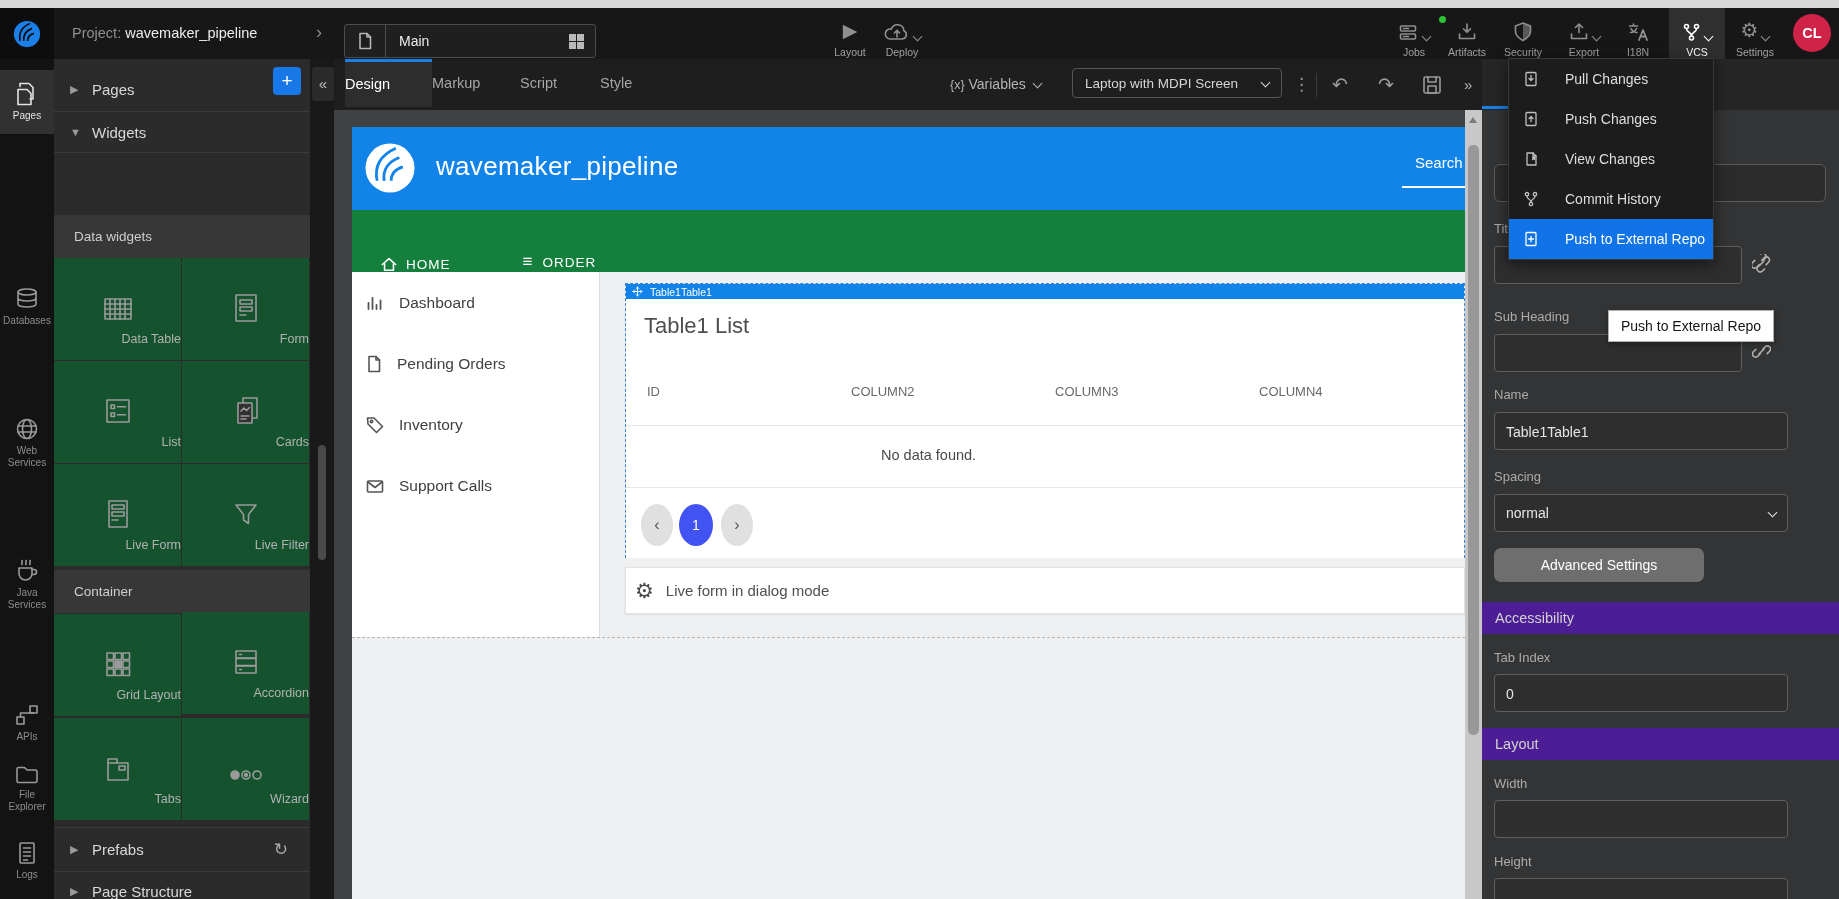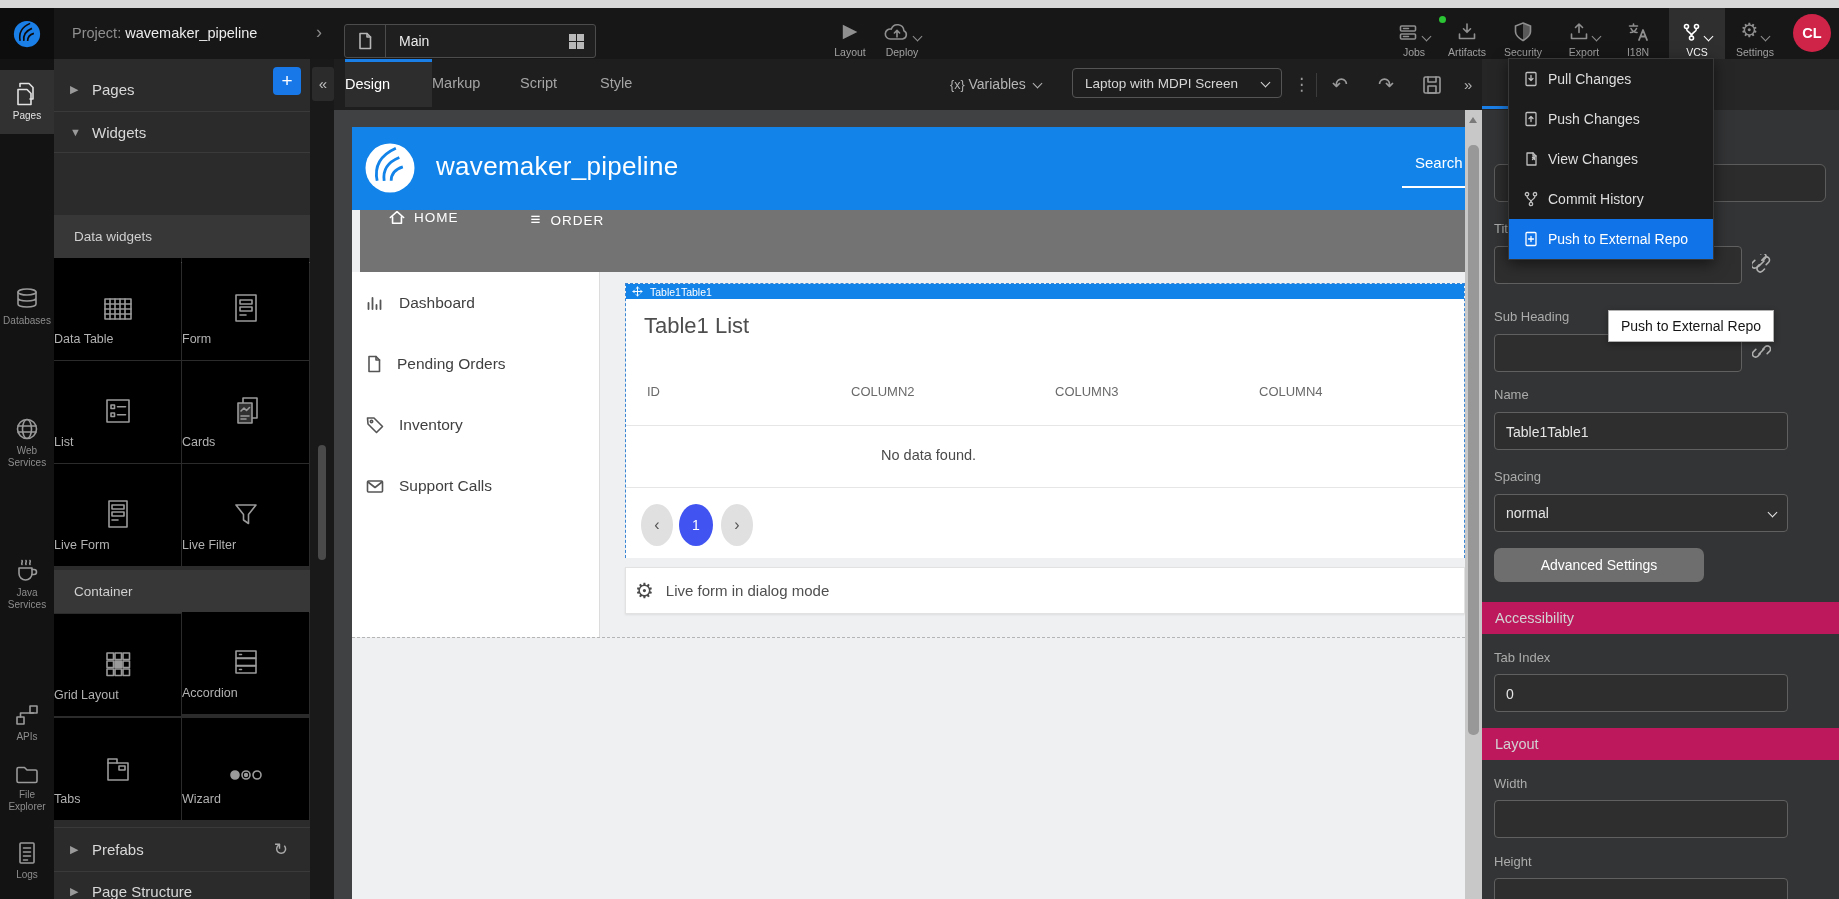--- a/index.html
+++ b/index.html
@@ -35,21 +35,21 @@
   .railItem.active .ric{color:#e2e2e2}
   
   #panel{left:54px;top:59px;width:256px;height:840px;background:#2b2b2b;overflow:hidden}
   .prow{position:absolute;left:0;width:256px;border-bottom:1px solid #3a3a3a;display:flex;align-items:center;color:#d8d8d8;font-size:15px}
   .prow .arr{color:#9a9a9a;font-size:11px;width:22px;padding-left:16px}
   .addBtn{position:absolute;left:219px;top:8px;width:28px;height:28px;background:#1878e8;border-radius:4px;color:#fff;font-size:19px;line-height:27px;text-align:center}
   #psearch{left:66px;top:168px;width:230px;height:34px;background:#232323;border:1px solid #505050;border-radius:4px;display:flex;align-items:center;color:#7d7d7d}
   #psearch input{background:transparent;border:0;outline:0;color:#bdbdbd;font-size:13.5px;width:170px;font-family:inherit}
   #psearch input::placeholder{color:#7d7d7d}
   .secHeader{position:absolute;left:0;width:256px;height:43px;background:#373737;color:#cfcfcf;font-size:13.5px;line-height:43px;padding-left:20px;box-sizing:border-box}
-  .tile{position:absolute;width:127px;height:102px;background:#000000;color:#b2b2b2;text-align:left}
+  .tile{position:absolute;width:127px;height:102px;background:#14532d;color:#b2b2b2;text-align:right}
   .tile .tic{height:66px;display:flex;align-items:flex-end;justify-content:center;color:#9a9a9a}
   .tile .tlabel{font-size:12.5px;margin-top:8px}
   
   #cstrip{left:310px;top:59px;width:24px;height:840px;background:#191919}
   #collapseBtn{left:312px;top:67px;width:22px;height:34px;background:#2b2b2b;border-radius:3px;color:#c0c0c0;font-size:15px;text-align:center;line-height:34px}
   #cthumb{left:318px;top:445px;width:8px;height:115px;background:#4a4a4a;border-radius:4px}
   
   #tabbar{left:334px;top:59px;width:1148px;height:51px;background:#1e1e1e}
   .dtab{position:absolute;top:0;height:48px;line-height:48px;text-align:left;color:#a5a5a5;font-size:14.5px}
   .dtab.active{background:#2d2d2d;color:#fff;border-top:3px solid #1b7fe8;height:45px;line-height:45px}
@@ -57,21 +57,21 @@
   #deviceSel{left:1072px;top:9px;width:210px;height:30px;border:1px solid #555;border-radius:4px;color:#d5d5d5;font-size:13.5px;display:flex;align-items:center;justify-content:space-between;padding:0 12px;box-sizing:border-box}
   .tico{position:absolute;top:0;height:51px;display:flex;align-items:center;color:#9a9a9a}
   
   #canvas{left:334px;top:110px;width:1131px;height:789px;background:#3f4142}
   .rtick{position:absolute;left:338px;writing-mode:vertical-rl;transform:rotate(180deg);font-size:9px;color:#8e8e8e}
   #page{left:352px;top:127px;width:1113px;height:772px;background:#eef0f1;overflow:hidden}
   #appHeader{left:0;top:0;width:1113px;height:83px;background:#1183e9}
   #appTitle{left:84px;top:24px;color:#fff;font-size:26px;font-weight:300;letter-spacing:.3px}
   #appSearch{left:1063px;top:27px;color:#fff;font-size:15px}
   #appSearchLine{left:1050px;top:59px;width:63px;height:2px;background:#fff}
-  #navbar{left:8px;top:83px;width:1113px;height:62px;background:#737373;color:#fff;display:flex;align-items:flex-start}
+  #navbar{left:0;top:83px;width:1113px;height:62px;background:#15803d;color:#fff;display:flex;align-items:flex-end}
   .navItem{display:flex;align-items:center;gap:9px;font-size:13.5px;letter-spacing:1px;margin-left:29px}
   .navItem:nth-child(2){margin-left:72px}
   #appSidebar{left:0;top:145px;width:247px;height:365px;background:#fff;border-right:1px solid #dcdcdc}
   .sbItem{position:absolute;left:14px;display:flex;align-items:center;gap:15px;color:#3f3f3f;font-size:15.5px}
   .sbItem .sic{color:#555;display:flex}
   #appContent{left:248px;top:145px;width:865px;height:365px;background:#eef0f1}
   #footerDash{left:0;top:510px;width:1113px;border-top:1px dashed #b5b5b5}
   
   #widget{left:273px;top:156px;width:840px;height:275px;border:1px dashed #3a86d4;box-sizing:border-box}
   #selbar{left:0;top:0;width:100%;height:15px;background:#1183e9;color:#fff;display:flex;align-items:center}
@@ -96,24 +96,24 @@
   #rpanel{left:1482px;top:59px;width:357px;height:840px;background:#333435}
   #ptabbar{left:1482px;top:59px;width:357px;height:51px;background:#262626}
   #ptabLine{left:1482px;top:106px;width:34px;height:3px;background:#1b7fe8}
   #pSearch{left:1494px;top:164px;width:332px;height:38px;background:#2c2c2c;border:1px solid #5c5c5c;border-radius:6px;display:flex;align-items:center;color:#9a9a9a;box-sizing:border-box}
   .plabel{position:absolute;left:1494px;color:#ababab;font-size:13px}
   .pinput{position:absolute;left:1494px;width:294px;height:38px;background:#2e2e2e;border:1px solid #606060;border-radius:4px;color:#e5e5e5;font-size:14px;line-height:38px;padding:0 11px;box-sizing:border-box}
   .pinput.short{width:248px}
   .linkic{position:absolute;left:1752px;color:#b0b0b0}
   .psel{display:flex;align-items:center;justify-content:space-between;line-height:normal}
   #advBtn{left:1494px;top:548px;width:210px;height:34px;background:#6e6e6e;border-radius:7px;color:#fff;font-size:14px;text-align:center;line-height:34px}
-  .psec{position:absolute;left:1482px;width:357px;height:32px;background:#be185d;color:#d2d2d2;font-size:14.5px;line-height:32px;padding-left:13px;box-sizing:border-box}
+  .psec{position:absolute;left:1482px;width:357px;height:32px;background:#4c1d95;color:#d2d2d2;font-size:14.5px;line-height:32px;padding-left:13px;box-sizing:border-box}
   
   #vcsMenu{left:1508px;top:58px;width:204px;background:#1c1c1c;border:1px solid #383838;box-shadow:0 4px 14px rgba(0,0,0,.55);z-index:50}
-  .mitem{height:40px;display:flex;align-items:center;gap:9px;padding-left:14px;color:#dedede;font-size:14px}
+  .mitem{height:40px;display:flex;align-items:center;gap:26px;padding-left:14px;color:#dedede;font-size:14px}
   .mitem .mic{color:#c0c0c0;display:flex}
   .mitem.active{background:#1173e8;color:#fff}
   .mitem.active .mic{color:#fff}
   #tooltip{left:1608px;top:310px;height:30px;background:#fff;border:1px solid #b0b0b0;box-shadow:0 2px 6px rgba(0,0,0,.35);color:#151515;font-size:14px;line-height:30px;padding:0 12px;z-index:60;white-space:nowrap}
 </style>
 </head>
 <body>
 
 <div id="topstrip" class="abs"></div>
 <div id="header" class="abs">

